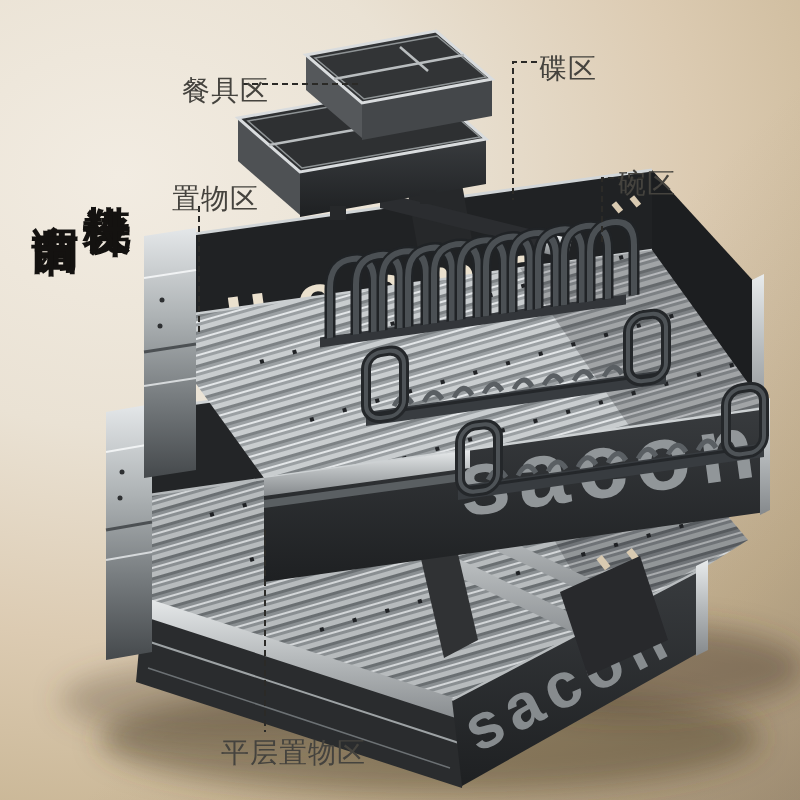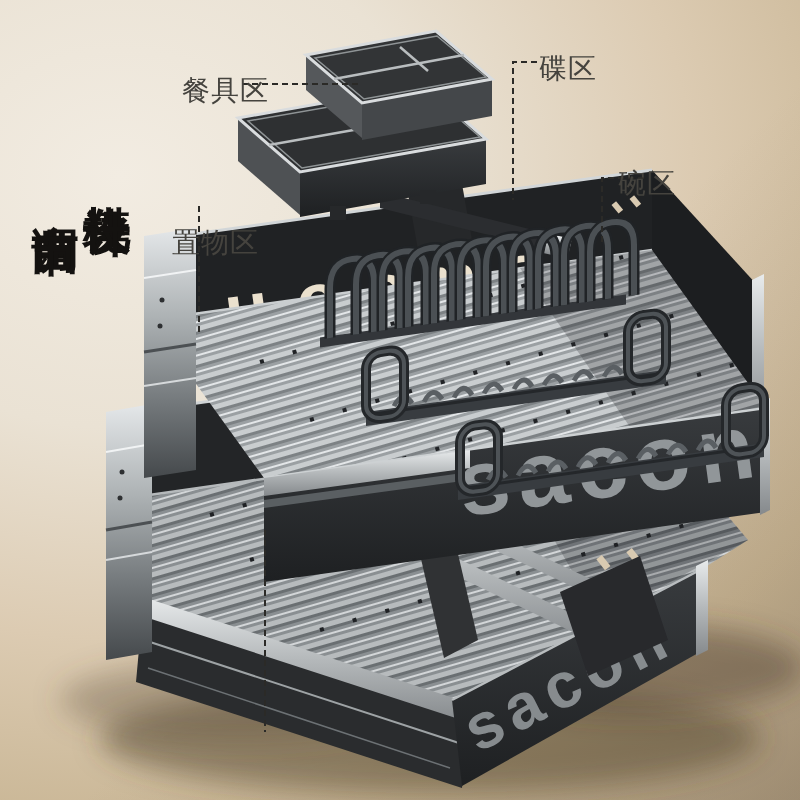--- a/index.html
+++ b/index.html
@@ -245,15 +245,16 @@
   </svg>
 
   <div class="headline">
     <span>模块化设计</span>
     <span class="hl2">自由调节</span>
   </div>
 
   <div class="callout" style="left:182px;top:72px;">餐具区</div>
   <div class="callout" style="left:539px;top:50px;">碟区</div>
   <div class="callout" style="left:618px;top:165px;">碗区</div>
-  <div class="callout" style="left:172px;top:180px;margin-top:44px;">置物区</div>
+  <div class="callout" style="left:172px;top:180px;">置物区</div>
+  <div class="callout" style="left:221px;top:734px;">平层置物区</div>
 
 </div>
 
 </body></html>

